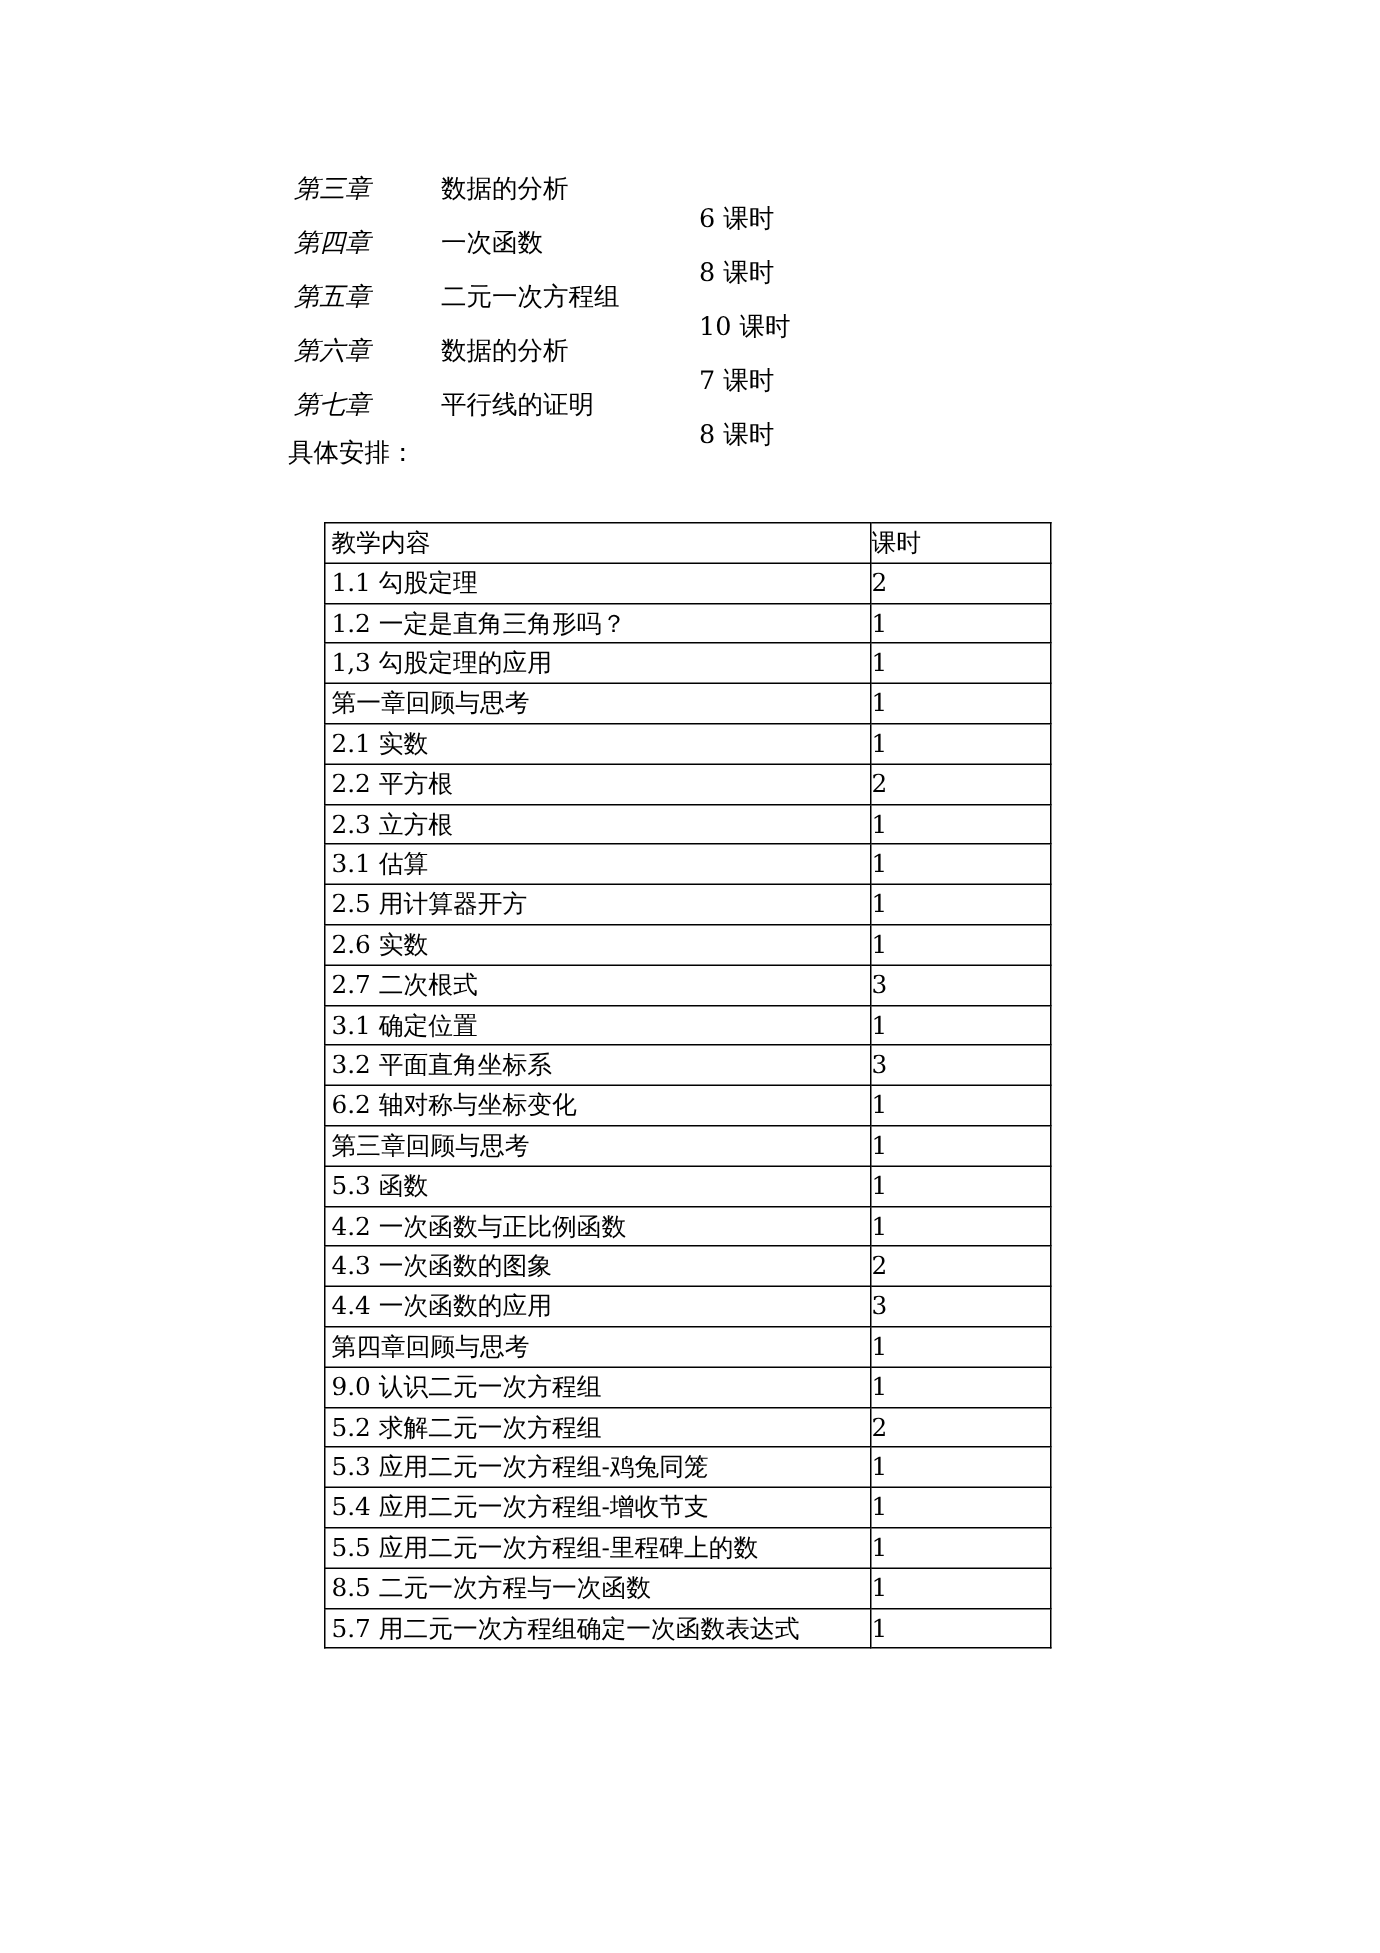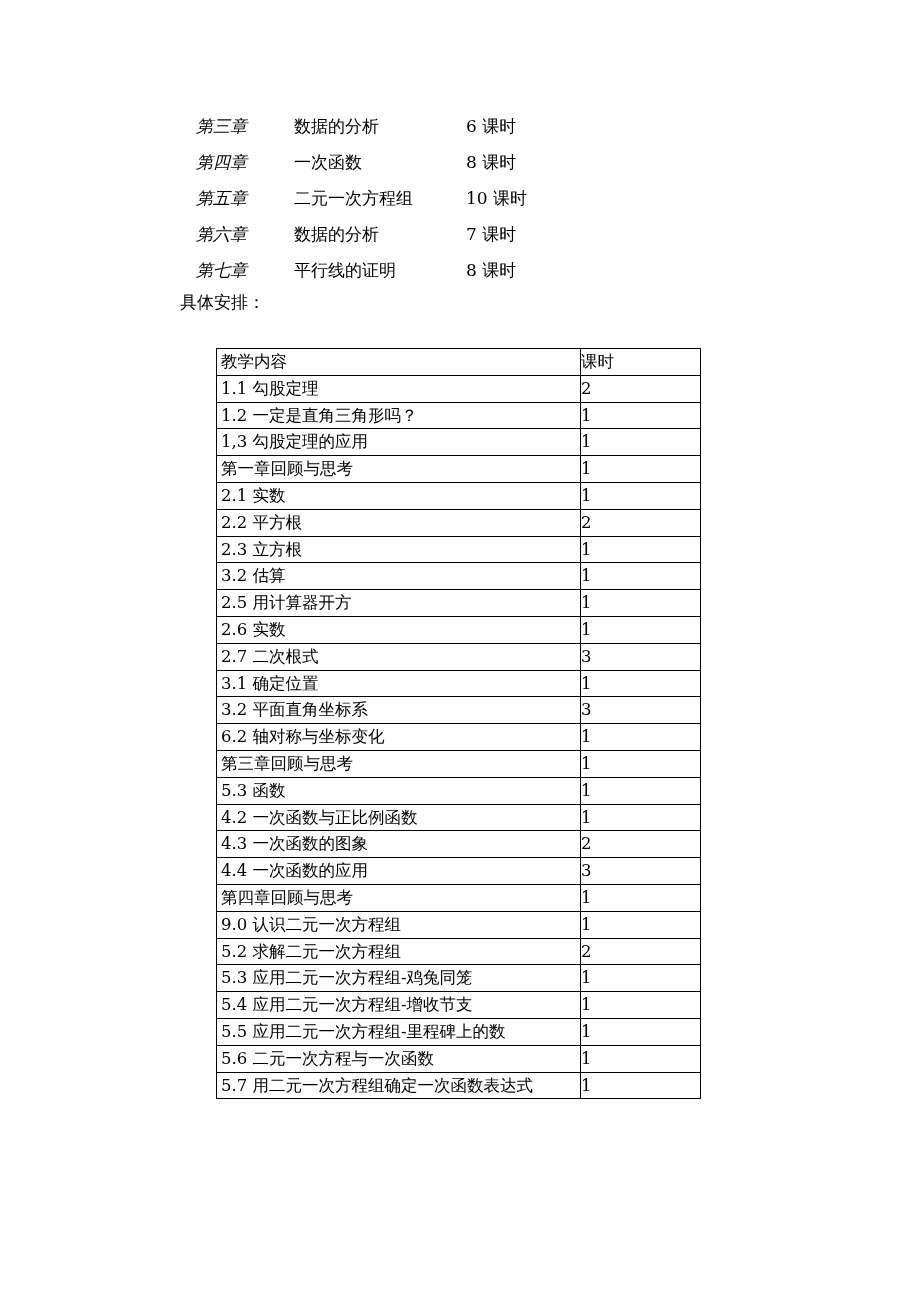--- a/index.html
+++ b/index.html
@@ -36,26 +36,27 @@
     font-style: italic;
   }
   .chapter-row .c-title {
     display: inline-block;
     width: 172px;
     vertical-align: top;
   }
   .chapter-row .c-hours {
     display: inline-block;
     vertical-align: top;
+    margin-top: 20px;
   }
 
   
   .arrangement-caption {
     position: absolute;
-    left: 180px;
+    left: 192px;
     top: 288px;
     font-size: 17px;
     line-height: 28px;
     white-space: nowrap;
   }
 
   
   .schedule-table-wrap {
     position: absolute;
     left: 216px;
@@ -132,21 +133,21 @@
         </tr>
         <tr>
           <td>2.2 平方根</td>
           <td class="hours">2</td>
         </tr>
         <tr>
           <td>2.3 立方根</td>
           <td class="hours">1</td>
         </tr>
         <tr>
-          <td>3.2 估算</td>
+          <td>3.1 估算</td>
           <td class="hours">1</td>
         </tr>
         <tr>
           <td>2.5 用计算器开方</td>
           <td class="hours">1</td>
         </tr>
         <tr>
           <td>2.6 实数</td>
           <td class="hours">1</td>
         </tr>
@@ -204,21 +205,21 @@
         </tr>
         <tr>
           <td>5.4 应用二元一次方程组-增收节支</td>
           <td class="hours">1</td>
         </tr>
         <tr>
           <td>5.5 应用二元一次方程组-里程碑上的数</td>
           <td class="hours">1</td>
         </tr>
         <tr>
-          <td>5.6 二元一次方程与一次函数</td>
+          <td>8.5 二元一次方程与一次函数</td>
           <td class="hours">1</td>
         </tr>
         <tr>
           <td>5.7 用二元一次方程组确定一次函数表达式</td>
           <td class="hours">1</td>
         </tr>
       </tbody>
   </table>
 </div>
 

